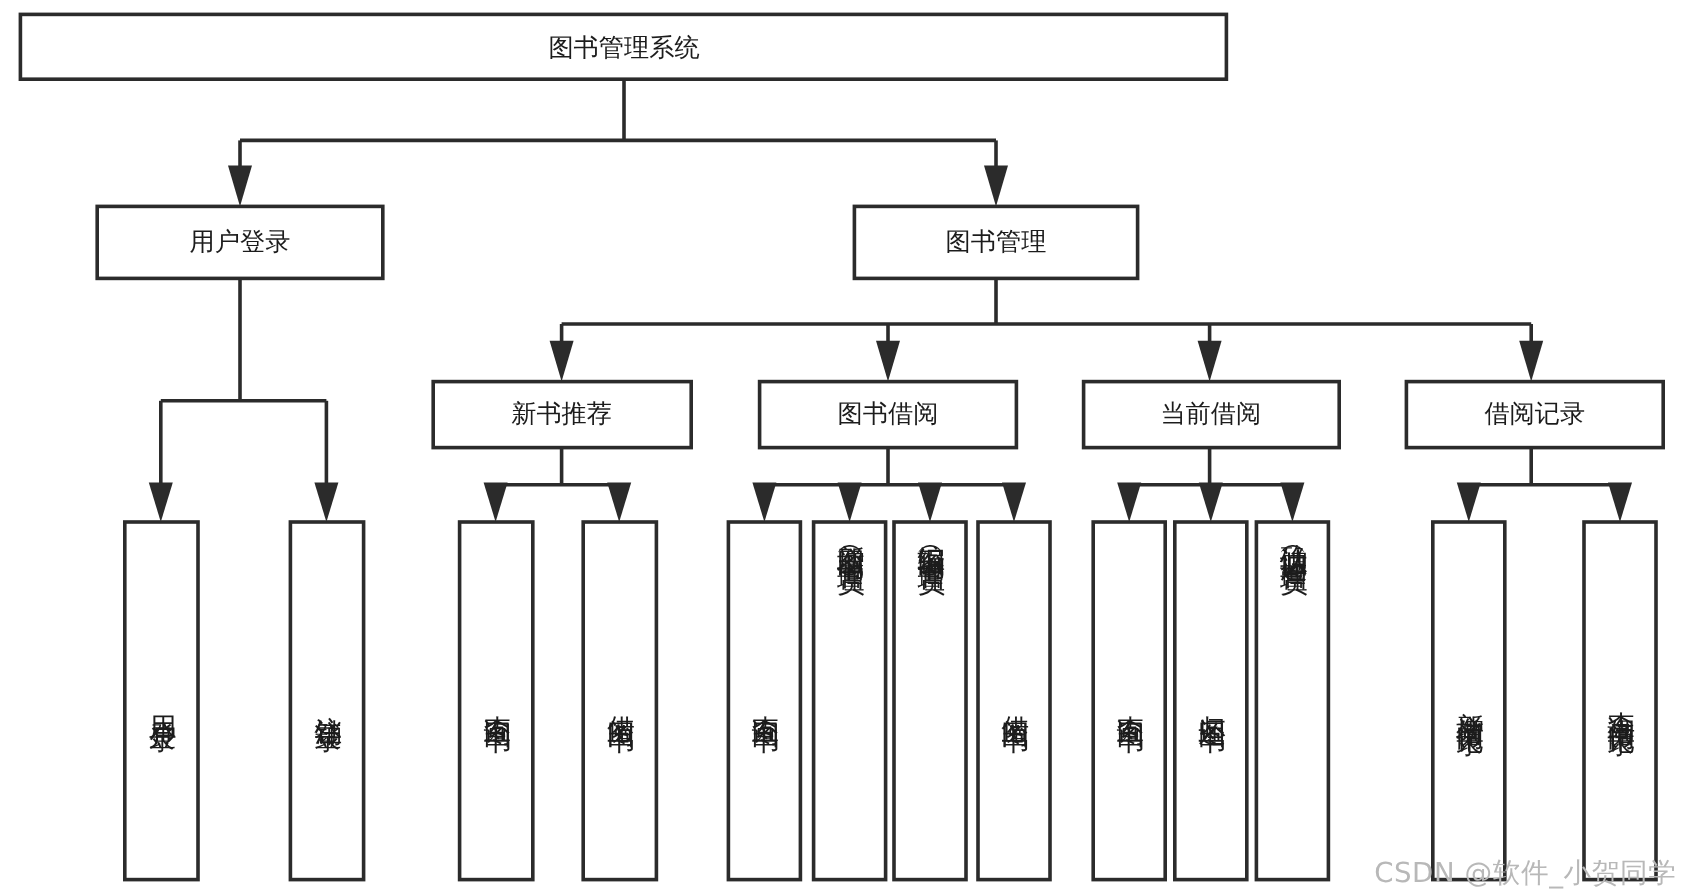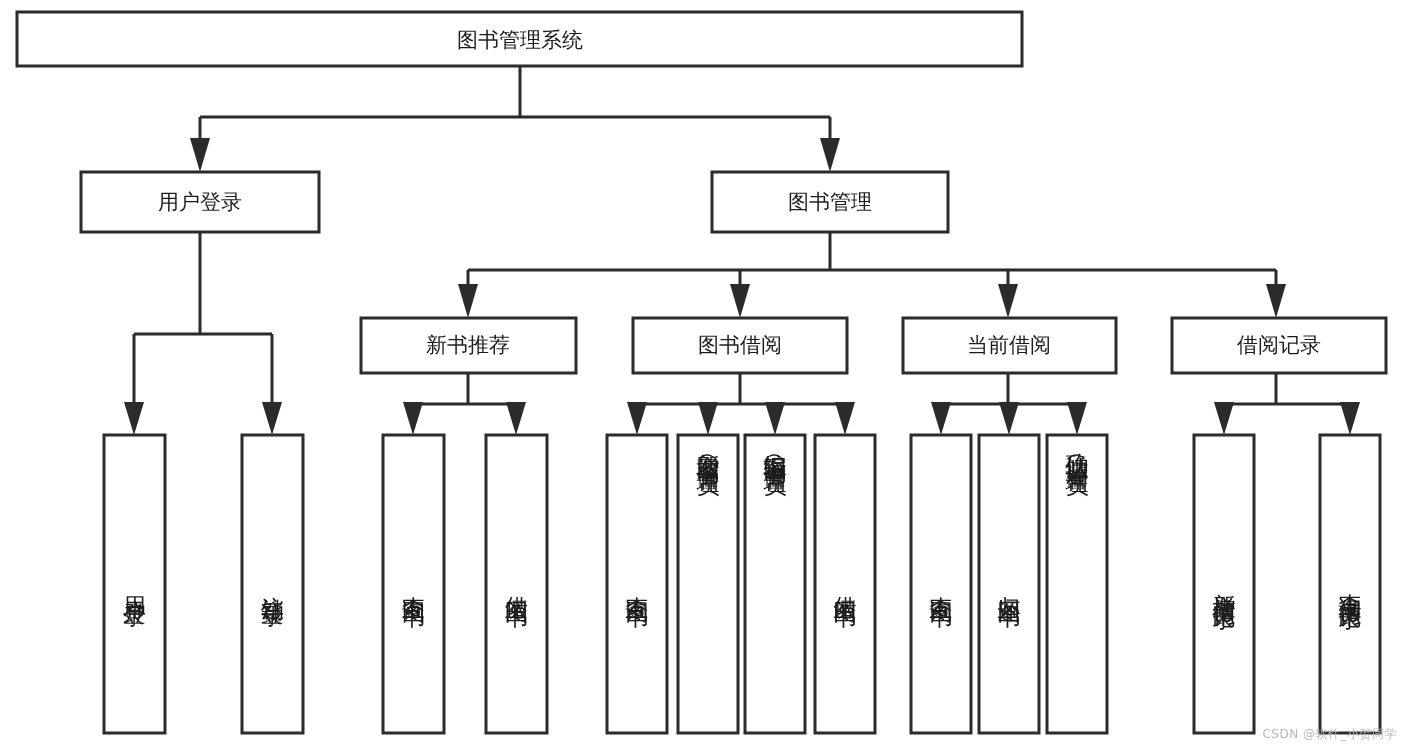--- a/index.html
+++ b/index.html
@@ -63,21 +63,21 @@
     letter-spacing: 3px;
     color: #1c1c1c;
     white-space: nowrap;
     text-align: center;
   }
   .watermark {
     position: absolute;
     right: 8px;
     bottom: 4px;
     font-family: "DejaVu Sans", "Liberation Sans", sans-serif;
-    font-size: 12px;
+    font-size: 23px;
     color: #b8b8b8;
     letter-spacing: 0.5px;
     white-space: nowrap;
   }
 </style>
 </head>
 <body>
 
 <div id="diagram-root">
 

